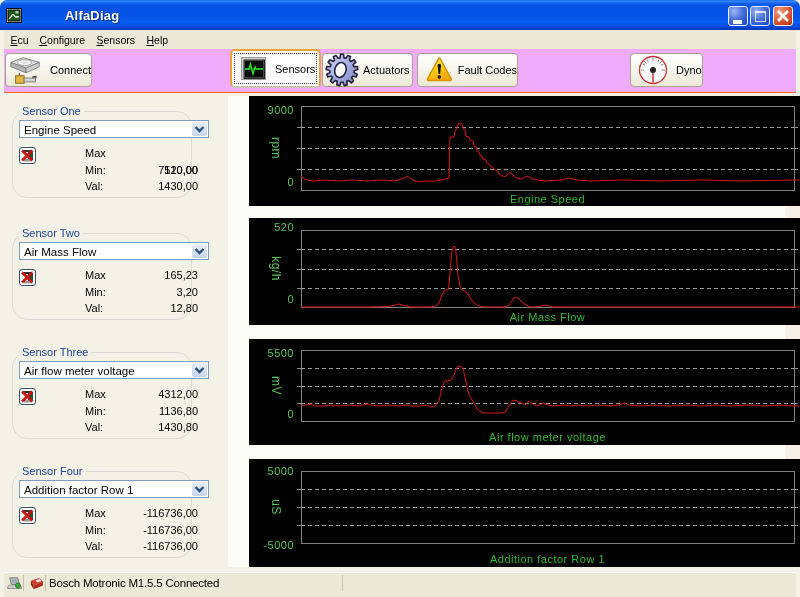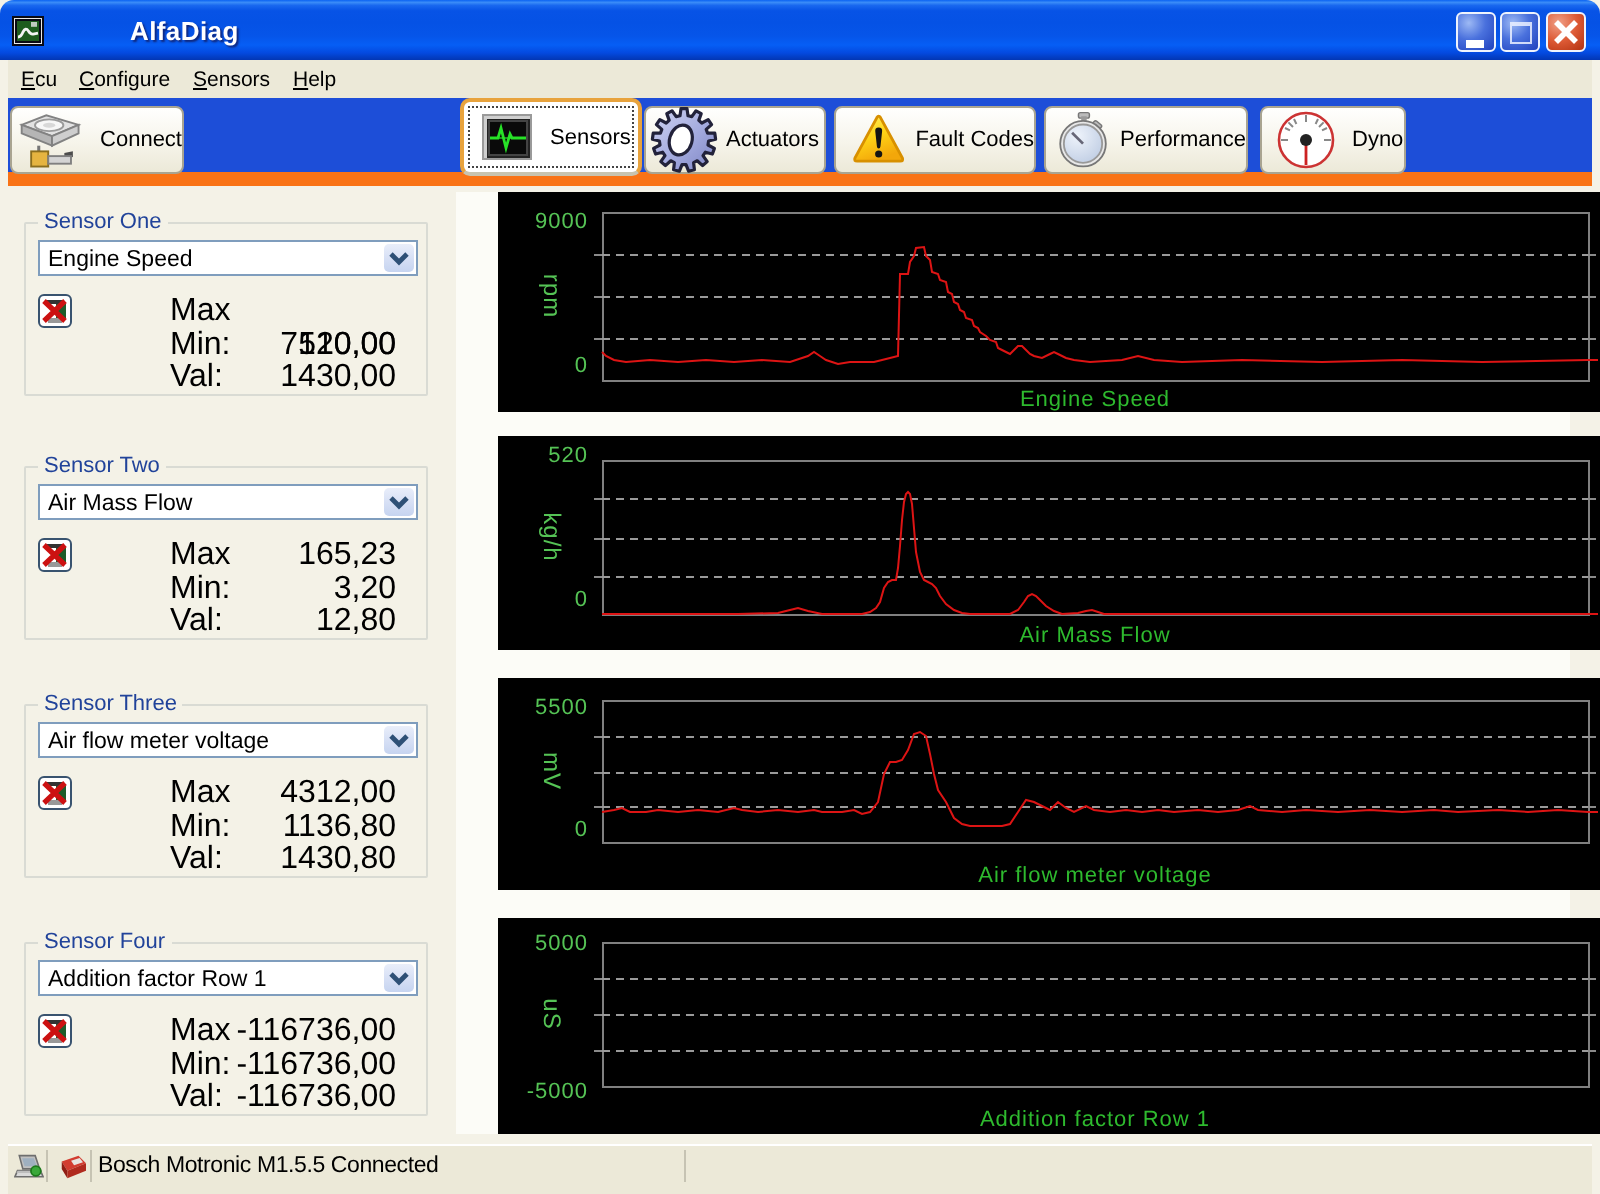--- a/index.html
+++ b/index.html
@@ -14,36 +14,36 @@
   #titletext { left:33px; top:8px; color:#fff; font-size:13px; font-weight:bold; letter-spacing:0.2px;
     text-shadow:1px 1px 1px #10277c;margin-left:32px; }
   .winbtn { top:6px; width:20px; height:20px; border-radius:3px; border:1px solid #eef3fd; }
   #btnmin, #btnmax { background:radial-gradient(circle at 30% 25%, #9db9f4 0%, #4a71dd 45%, #1f41bd 100%); }
   #btnclose { background:radial-gradient(circle at 30% 25%, #f0a088 0%, #dd5a35 50%, #b23210 100%); }
   
   #menubar { left:4px; top:30px; width:792px; height:19px; background:#ece9d8; font-size:10.5px; color:#000; }
   #menubar span { position:absolute; top:4px; }
   u { text-decoration:underline; }
   
-  #toolbar { left:4px; top:49px; width:792px; height:44px; background:#1d4ed8; border-bottom:7px solid #f97316; }
+  #toolbar { left:4px; top:49px; width:792px; height:44px; background:#f0abfc; border-bottom:1px solid #f97316; }
   .tbtn { position:absolute; top:4px; height:34px; border:1px solid #a9a491; border-radius:4px;
     background:linear-gradient(180deg,#fffffe 0%,#f6f4ea 55%,#ece9d8 100%);
     font-size:11px; color:#000; display:flex; align-items:center; }
   .tbtn .lbl { white-space:nowrap; }
   #tbsensors { background:#fff; border:2px solid #e8a33d; border-bottom-color:#c8c4b0; border-radius:5px; }
   #tbsensors .inner { position:absolute; left:2px; top:2px; right:2px; bottom:2px; border:1px dotted #444; }
   
-  .gbox { left:12px; width:202px; height:87px; border:1px solid #d9dbd4; border-radius:1px; }
+  .gbox { left:12px; width:180px; height:87px; border:1px solid #d9dbd4; border-radius:15px; }
   .gtitle { position:absolute; left:6px; top:-7px; background:#f4f2e7; padding:0 3px; font-size:11px; color:#21439a; }
   .combo { position:absolute; left:6px; top:8px; width:190px; height:18px; background:#fff; border:1px solid #7f9dbd; }
   .combo .ctext { position:absolute; left:4px; top:2.5px; font-size:11.5px; color:#000; }
   .combo .cbtn { position:absolute; right:1px; top:1px; width:15px; height:14px; border-radius:2.5px;
      background:linear-gradient(180deg,#e9eefa 0%,#d7e0f5 50%,#c6d4f0 100%); }
   .ibtn { position:absolute; left:6px; top:35px; width:17px; height:17px; border:1px solid #39536f; border-radius:3px; background:#fff; }
-  .row { position:absolute; font-size:16px; color:#000;padding-left:32px; }
+  .row { position:absolute; font-size:11px; color:#000;padding-left:32px; }
   .lab { left:40px; }
   .val { left:70px; width:115px; text-align:right; }
   
   .chart { left:228px; width:557px; background:#000;margin-left:21px; }
   .chart svg { position:absolute; left:0; top:0; }
   
   #statusbar { left:4px; top:572px; width:792px; height:36px; background:#ece9d8; border-top:1px solid #fff; font-size:12px; }
   .sdiv { position:absolute; top:2px; height:16px; width:1px; background:#c6c3b3; }
 </style>
 </head>
@@ -127,39 +127,20 @@
           <stop offset="0" stop-color="#fff06a"></stop>
             <stop offset="0.5" stop-color="#ffd517"></stop>
             <stop offset="1" stop-color="#f3a70a"></stop>
         </linearGradient>
       </defs>
       <path d="M15 3.5 Q16 1.8 17 3.5 L29.2 26 Q30 27.8 28 27.8 L4 27.8 Q2 27.8 2.8 26 Z" fill="url(#warngrad)" stroke="#d89000" stroke-width="1.6" stroke-linejoin="round"></path>
       <path d="M16 9 Q18.2 9 17.9 11.2 L17 19.5 Q16.9 20.8 16 20.8 Q15.1 20.8 15 19.5 L14.1 11.2 Q13.8 9 16 9 Z" fill="#141414"></path>
       <circle cx="16" cy="23.8" r="2" fill="#141414"></circle>
     </svg>
     <span class="lbl" style="margin-left:4px">Fault Codes</span>
-  </div>
-  <div class="tbtn" style="left:518px;width:102px">
-    <svg width="34" height="34" viewBox="0 0 34 34" style="margin-left:3px">
-      <rect x="14.5" y="2" width="6" height="3" rx="1" fill="#bbb" stroke="#777" stroke-width="0.8"></rect>
-      <rect x="16" y="4" width="3" height="4" fill="#999"></rect>
-      <g transform="rotate(40 17 18)">
-          <rect x="14.5" y="4.5" width="5" height="3" rx="1" fill="#bbb" stroke="#777" stroke-width="0.8"></rect>
-        </g>
-      <circle cx="17" cy="19" r="12.5" fill="#e8e8e8" stroke="#777"></circle>
-      <circle cx="17" cy="19" r="10.5" fill="url(#watchface)" stroke="#999"></circle>
-      <line x1="17" y1="19" x2="11" y2="13" stroke="#667" stroke-width="1.5"></line>
-      <defs>
-        <radialGradient id="watchface" cx="0.35" cy="0.3" r="0.9">
-          <stop offset="0" stop-color="#eef3fb"></stop>
-            <stop offset="1" stop-color="#b9c8e0"></stop>
-        </radialGradient>
-      </defs>
-    </svg>
-    <span class="lbl" style="margin-left:3px">Performance</span>
   </div>
   <div class="tbtn" style="left:626px;width:73px">
     <svg width="34" height="34" viewBox="0 0 34 34" style="margin-left:5px">
       <circle cx="17" cy="17" r="13.5" fill="#fff" stroke="#cc3333" stroke-width="1.3"></circle>
       <g stroke="#888" stroke-width="1">
         <line x1="17" y1="4.5" x2="17" y2="8"></line>
         <line x1="8.2" y1="8.2" x2="10.5" y2="10.5"></line>
         <line x1="25.8" y1="8.2" x2="23.5" y2="10.5"></line>
         <line x1="4.5" y1="17" x2="8" y2="17"></line>
         <line x1="29.5" y1="17" x2="26" y2="17"></line>

